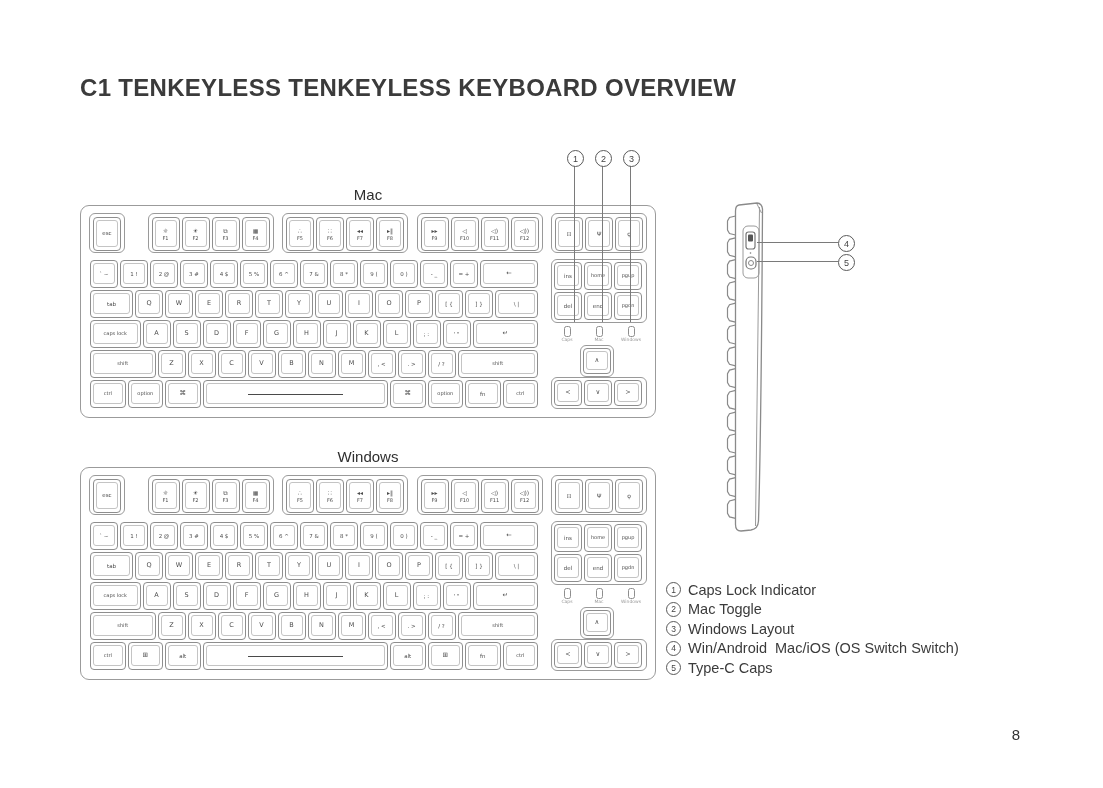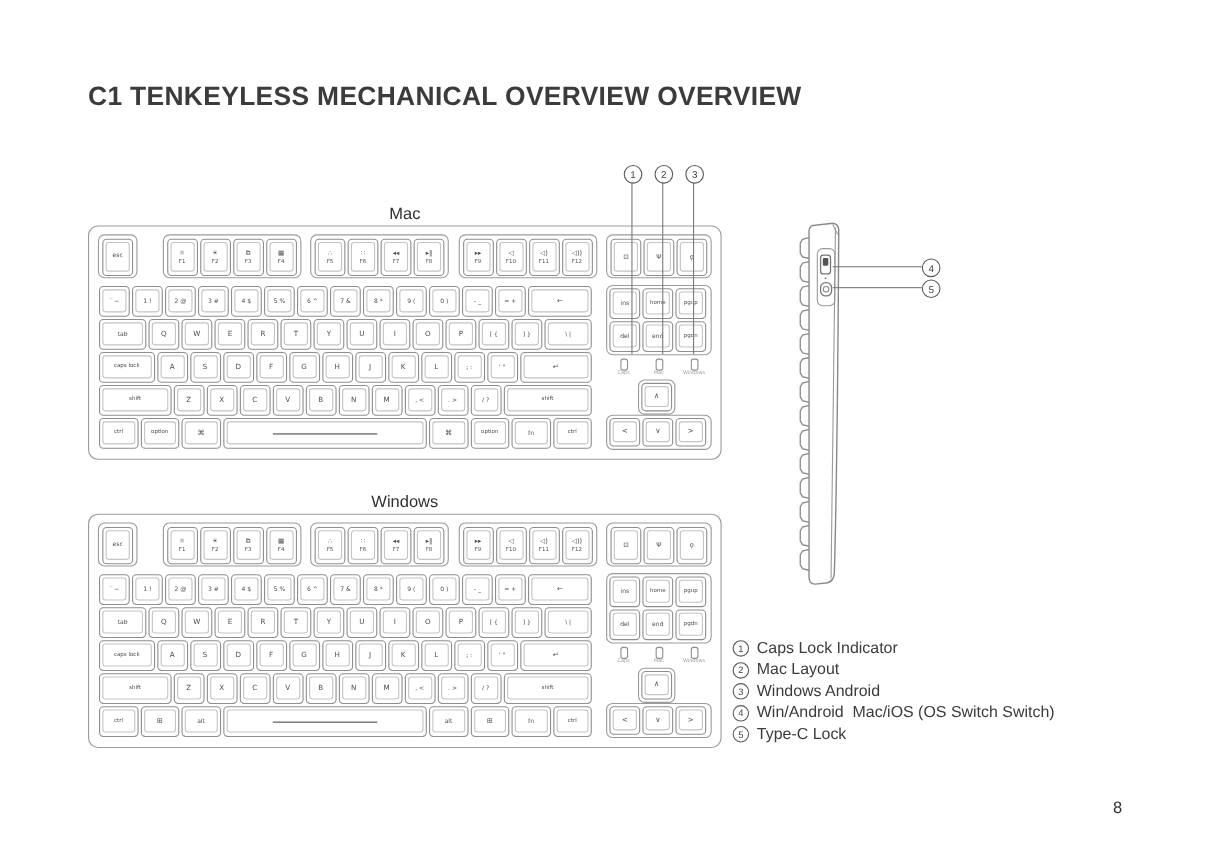--- a/index.html
+++ b/index.html
@@ -82,21 +82,21 @@
   }
   .legend-text{font-size:14.5px;color:#3b3b3b;white-space:pre;}
 
   .page-number{position:absolute;left:1004px;top:726px;font-size:15px;color:#333;width:24px;text-align:center;}
 
   .sideview{position:absolute;left:716px;top:200px;}
 </style>
 </head>
 <body>
 
-<div class="page-title">C1 TENKEYLESS MECHANICAL OVERVIEW OVERVIEW</div>
+<div class="page-title">C1 TENKEYLESS TENKEYLESS KEYBOARD OVERVIEW</div>
 
 <div class="kb-heading" id="mac-heading">Mac</div>
 <div class="kb-heading" id="win-heading">Windows</div>
 
 <div class="kb" id="kb-mac">
     <div class="frow">
       <div class="fgroup esc-wrap">
         <div class="key" style="width: calc(var(--u) - 2px);">
           <div class="cap"></div>
           <span class="ficon" style="font-size: 5.5px;">esc</span>
@@ -948,29 +948,29 @@
 <div class="ccirc" style="left:838px;top:235px">4</div>
 <div class="ccirc" style="left:838px;top:254px">5</div>
 
 <div class="legend">
   <div class="legend-item">
     <span class="legend-num">1</span>
     <span class="legend-text">Caps Lock Indicator</span>
   </div>
   <div class="legend-item">
     <span class="legend-num">2</span>
-    <span class="legend-text">Mac Layout</span>
+    <span class="legend-text">Mac Toggle</span>
   </div>
   <div class="legend-item">
     <span class="legend-num">3</span>
-    <span class="legend-text">Windows Android</span>
+    <span class="legend-text">Windows Layout</span>
   </div>
   <div class="legend-item">
     <span class="legend-num">4</span>
     <span class="legend-text">Win/Android  Mac/iOS (OS Switch Switch)</span>
   </div>
   <div class="legend-item">
     <span class="legend-num">5</span>
-    <span class="legend-text">Type-C Lock</span>
+    <span class="legend-text">Type-C Caps</span>
   </div>
 </div>
 
 <div class="page-number">8</div>
 
 </body></html>

